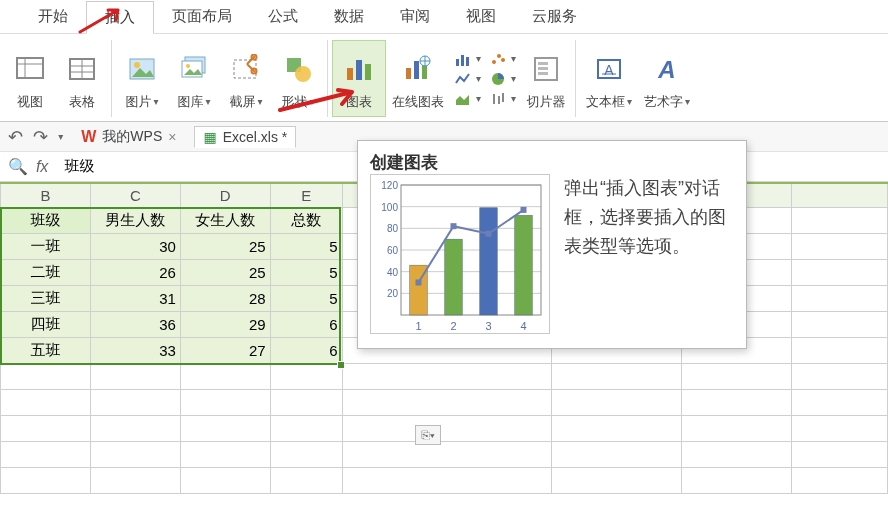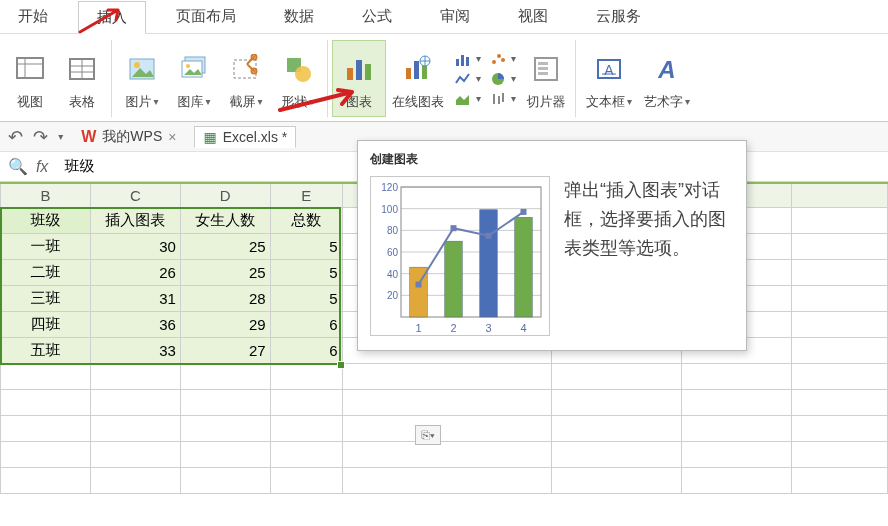--- a/index.html
+++ b/index.html
@@ -1,18 +1,18 @@
 <!DOCTYPE html>
 <html><head>
 <meta charset="utf-8">
 <style>
   * { box-sizing: border-box; margin: 0; padding: 0; font-family: "Microsoft YaHei", SimSun, sans-serif; }
   body { background: #fff; width: 888px; height: 526px; overflow: hidden; position: relative; }
 
-  .menu-tabs { display: flex; align-items: center; height: 34px; border-bottom: 1px solid #ddd; gap: 12px; }
+  .menu-tabs { display: flex; align-items: center; height: 34px; border-bottom: 1px solid #ddd; padding-left: 20px; gap: 0; }
   .menu-tab { padding: 6px 18px; font-size: 15px; color: #444; cursor: pointer; }
   .menu-tab.active { border: 1px solid #ccc; border-bottom: 1px solid #fff; background: #fff; position: relative; top: 1px; color: #333; }
 
   .ribbon { display: flex; align-items: flex-end; height: 88px; border-bottom: 1px solid #c9c9c9; padding: 6px 4px 4px 4px; gap: 0; background: #fff; }
   .rgrp { display: flex; flex-direction: column; align-items: center; padding: 0 6px; height: 100%; justify-content: center; }
   .rgrp.sep { border-right: 1px solid #dadada; padding-right: 9px; margin-right: 4px; }
   .rgrp .iconbox { display:flex; align-items:center; justify-content:center; width:40px; height:44px; }
   .rgrp .lbl { font-size: 13px; color: #444; margin-top: 2px; white-space: nowrap; display:flex; align-items:center; gap:2px;}
   .caret { font-size: 10px; color:#666; }
   .rgrp.highlight { background: #e4f1d6; border:1px solid #b6d89a; }
@@ -38,36 +38,36 @@
   .grid th.colh { background:#eef5e7; text-align:center; font-weight:normal; color:#555; border-top:2px solid #8fb95a; height:24px;}
   .grid td { text-align:right; }
   .sel { background:#e8f3da; }
   .sel-dark { background:#dff0cd; }
   .hdr-row td { text-align:center; }
   .namecol { text-align:center !important; }
   .selection-outline { position:absolute; border:2px solid #4a8f2c; pointer-events:none; }
   .selection-handle { position:absolute; width:8px; height:8px; background:#4a8f2c; border:1px solid #fff; }
 
   .tooltip { position:absolute; left:357px; top:140px; width:390px; background:#fff; border:1px solid #b9b9b9; box-shadow:2px 3px 8px rgba(0,0,0,.2); padding:10px 12px 14px 12px; }
-  .tooltip h4 { font-size:12px; font-weight:bold; margin-bottom:8px; color:#333;}
+  .tooltip h4 { font-size:17px; font-weight:bold; margin-bottom:0; color:#333;}
   .tooltip .body { display:flex; gap:14px; }
   .tooltip .desc { font-size:18px; color:#444; line-height:1.6; }
   .chart-prev { width:180px; height:160px; border:1px solid #c8c8c8; position:relative; background:#fff; }
 
   .paste-badge { position:absolute; left:415px; top:425px; width:26px; height:20px; border:1px solid #bbb; background:#f5f5f5; display:flex; align-items:center; justify-content:center; font-size:11px; color:#666;}
 </style>
 </head>
 <body>
 
 <div class="menu-tabs">
   <div class="menu-tab">开始</div>
   <div class="menu-tab active">插入</div>
   <div class="menu-tab">页面布局</div>
+  <div class="menu-tab">公式</div>
   <div class="menu-tab">数据</div>
-  <div class="menu-tab">公式</div>
   <div class="menu-tab">审阅</div>
   <div class="menu-tab">视图</div>
   <div class="menu-tab">云服务</div>
 </div>
 
 <svg class="arrow-red" style="left:78px; top:6px;" width="46" height="30">
     <path d="M2 26 L40 4 M40 4 L30 4 M40 4 L38 14" stroke="#d32020" stroke-width="3" fill="none" stroke-linecap="round"></path>
   </svg>
 <svg class="arrow-red" style="left:278px; top:88px;" width="80" height="26">
     <path d="M2 22 L74 4 M74 4 L60 2 M74 4 L64 16" stroke="#d32020" stroke-width="4" fill="none" stroke-linecap="round"></path>
@@ -300,21 +300,21 @@
     <th class="colh" style="width:90px;">C</th>
     <th class="colh" style="width:90px;">D</th>
     <th class="colh" style="width:72px;">E</th>
     <th class="colh" style="width:210px;"></th>
     <th class="colh" style="width:130px;"></th>
     <th class="colh" style="width:110px;">J</th>
     <th class="colh" style="width:96px;"></th>
   </tr>
   <tr class="hdr-row">
     <td class="sel-dark namecol">班级</td>
-    <td class="sel namecol">插入图表</td>
+    <td class="sel namecol">男生人数</td>
     <td class="sel namecol">女生人数</td>
     <td class="sel namecol">总数</td>
     <td></td>
           <td></td>
           <td></td>
           <td></td>
   </tr>
   <tr>
           <td class="sel namecol">一班</td>
           <td class="sel">30</td>

